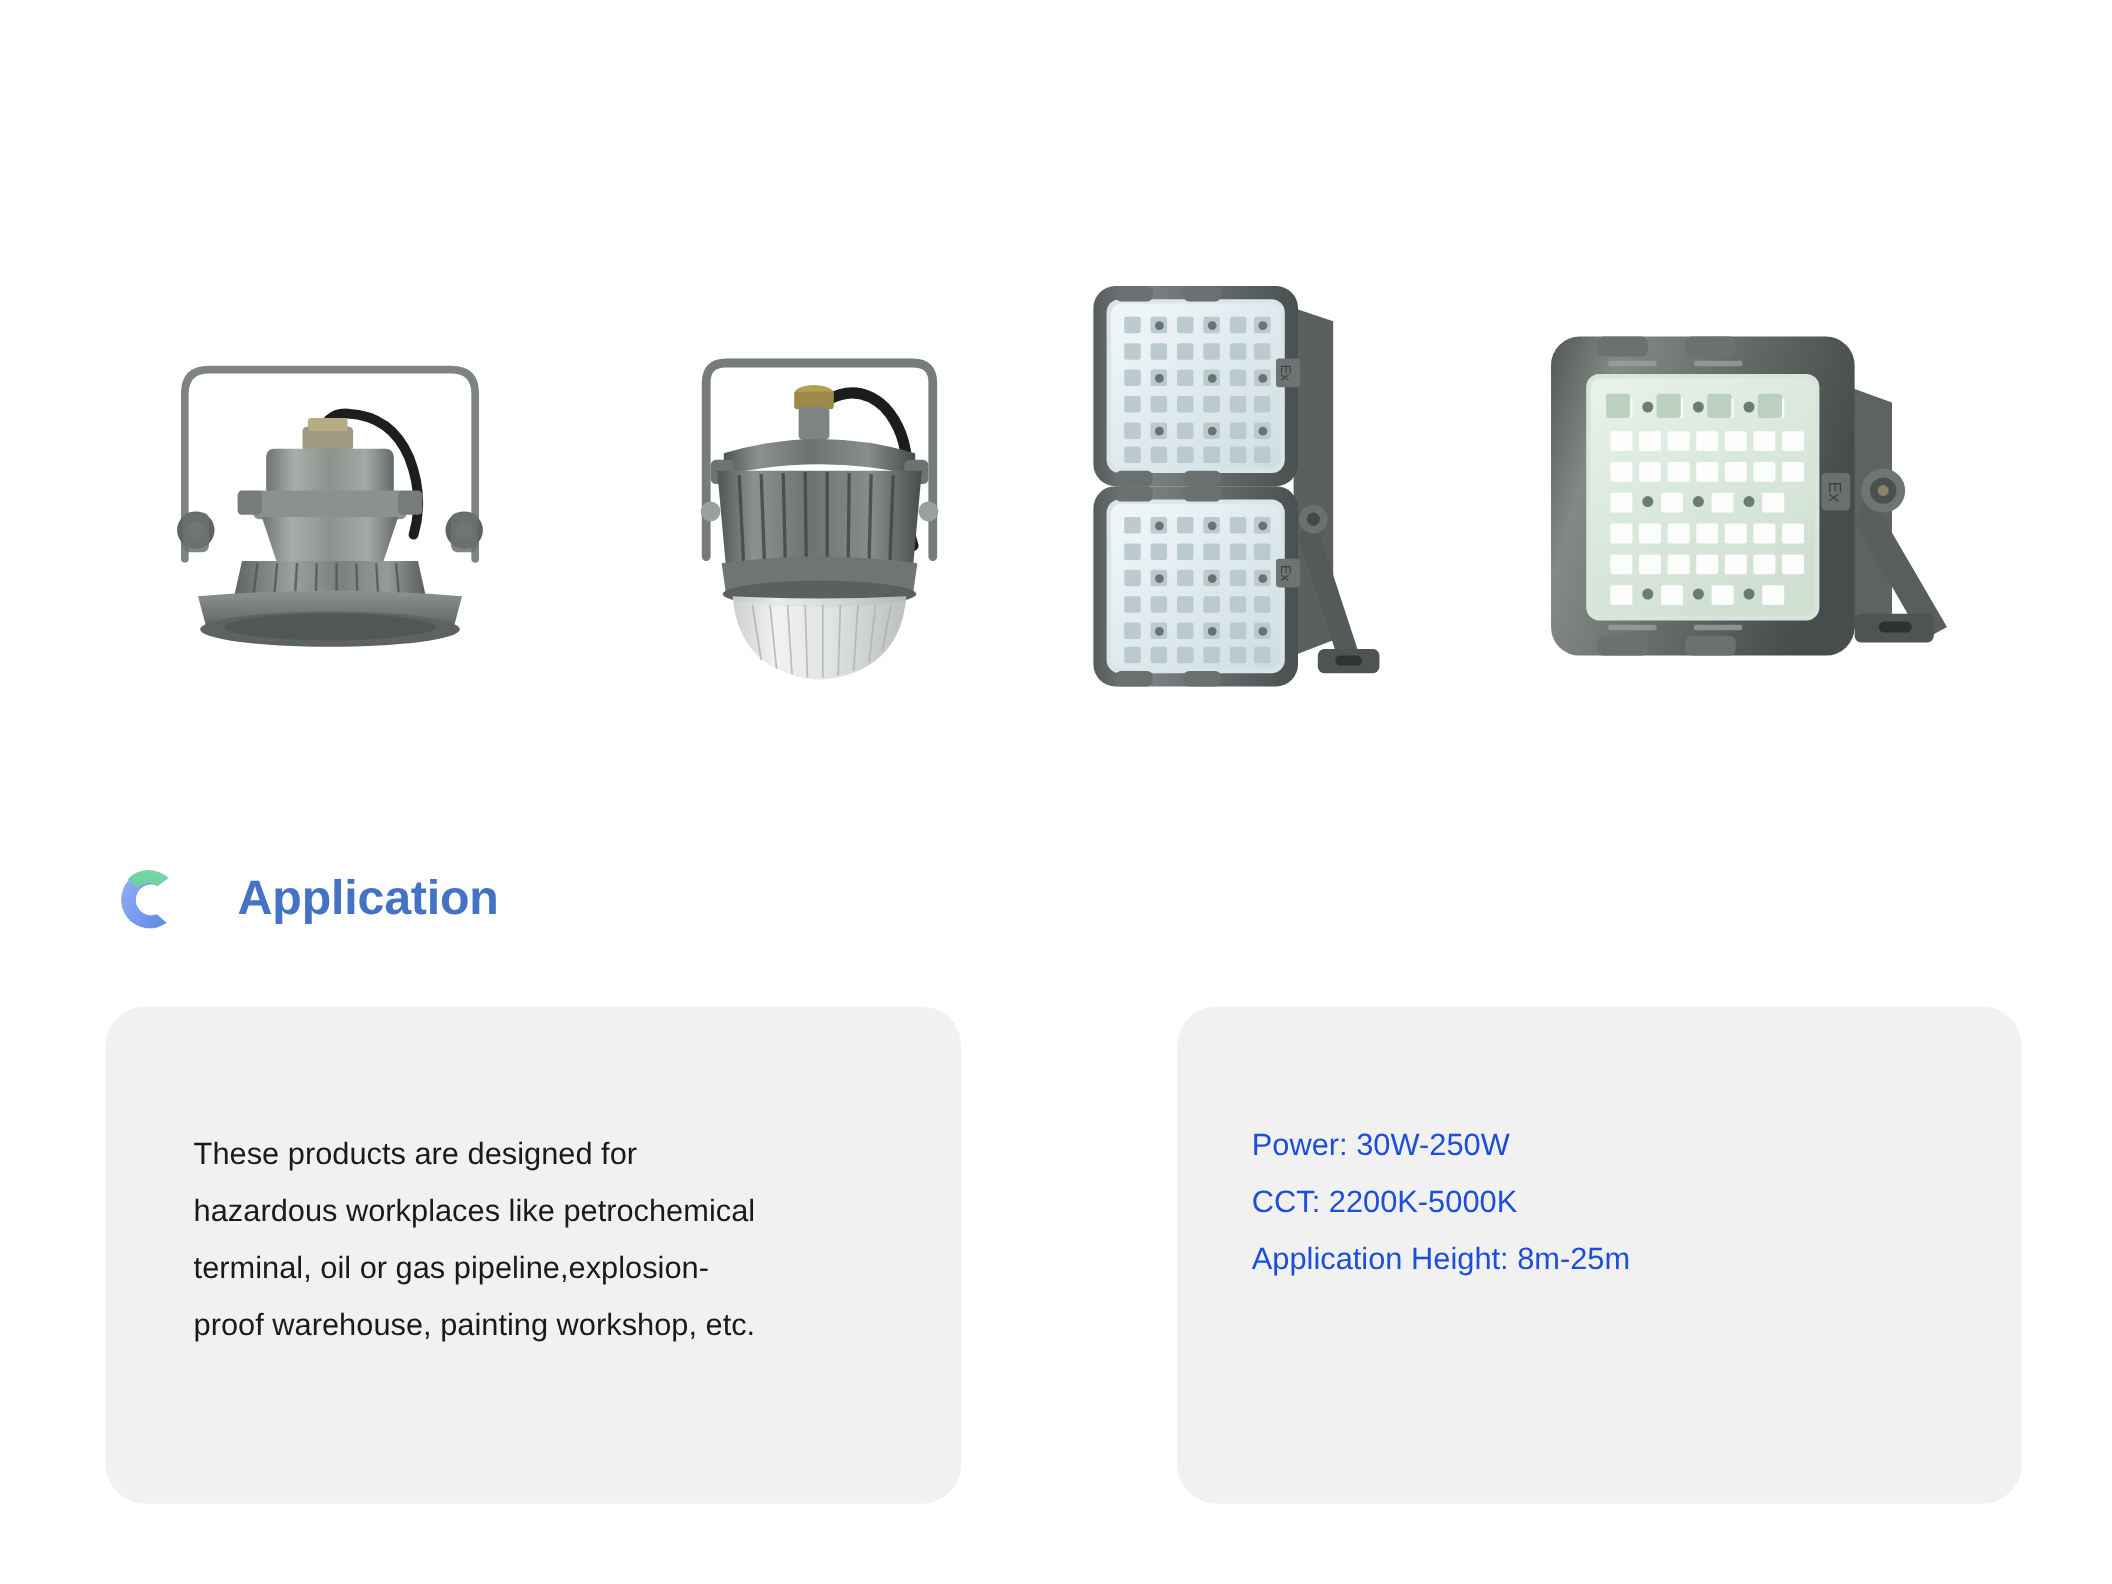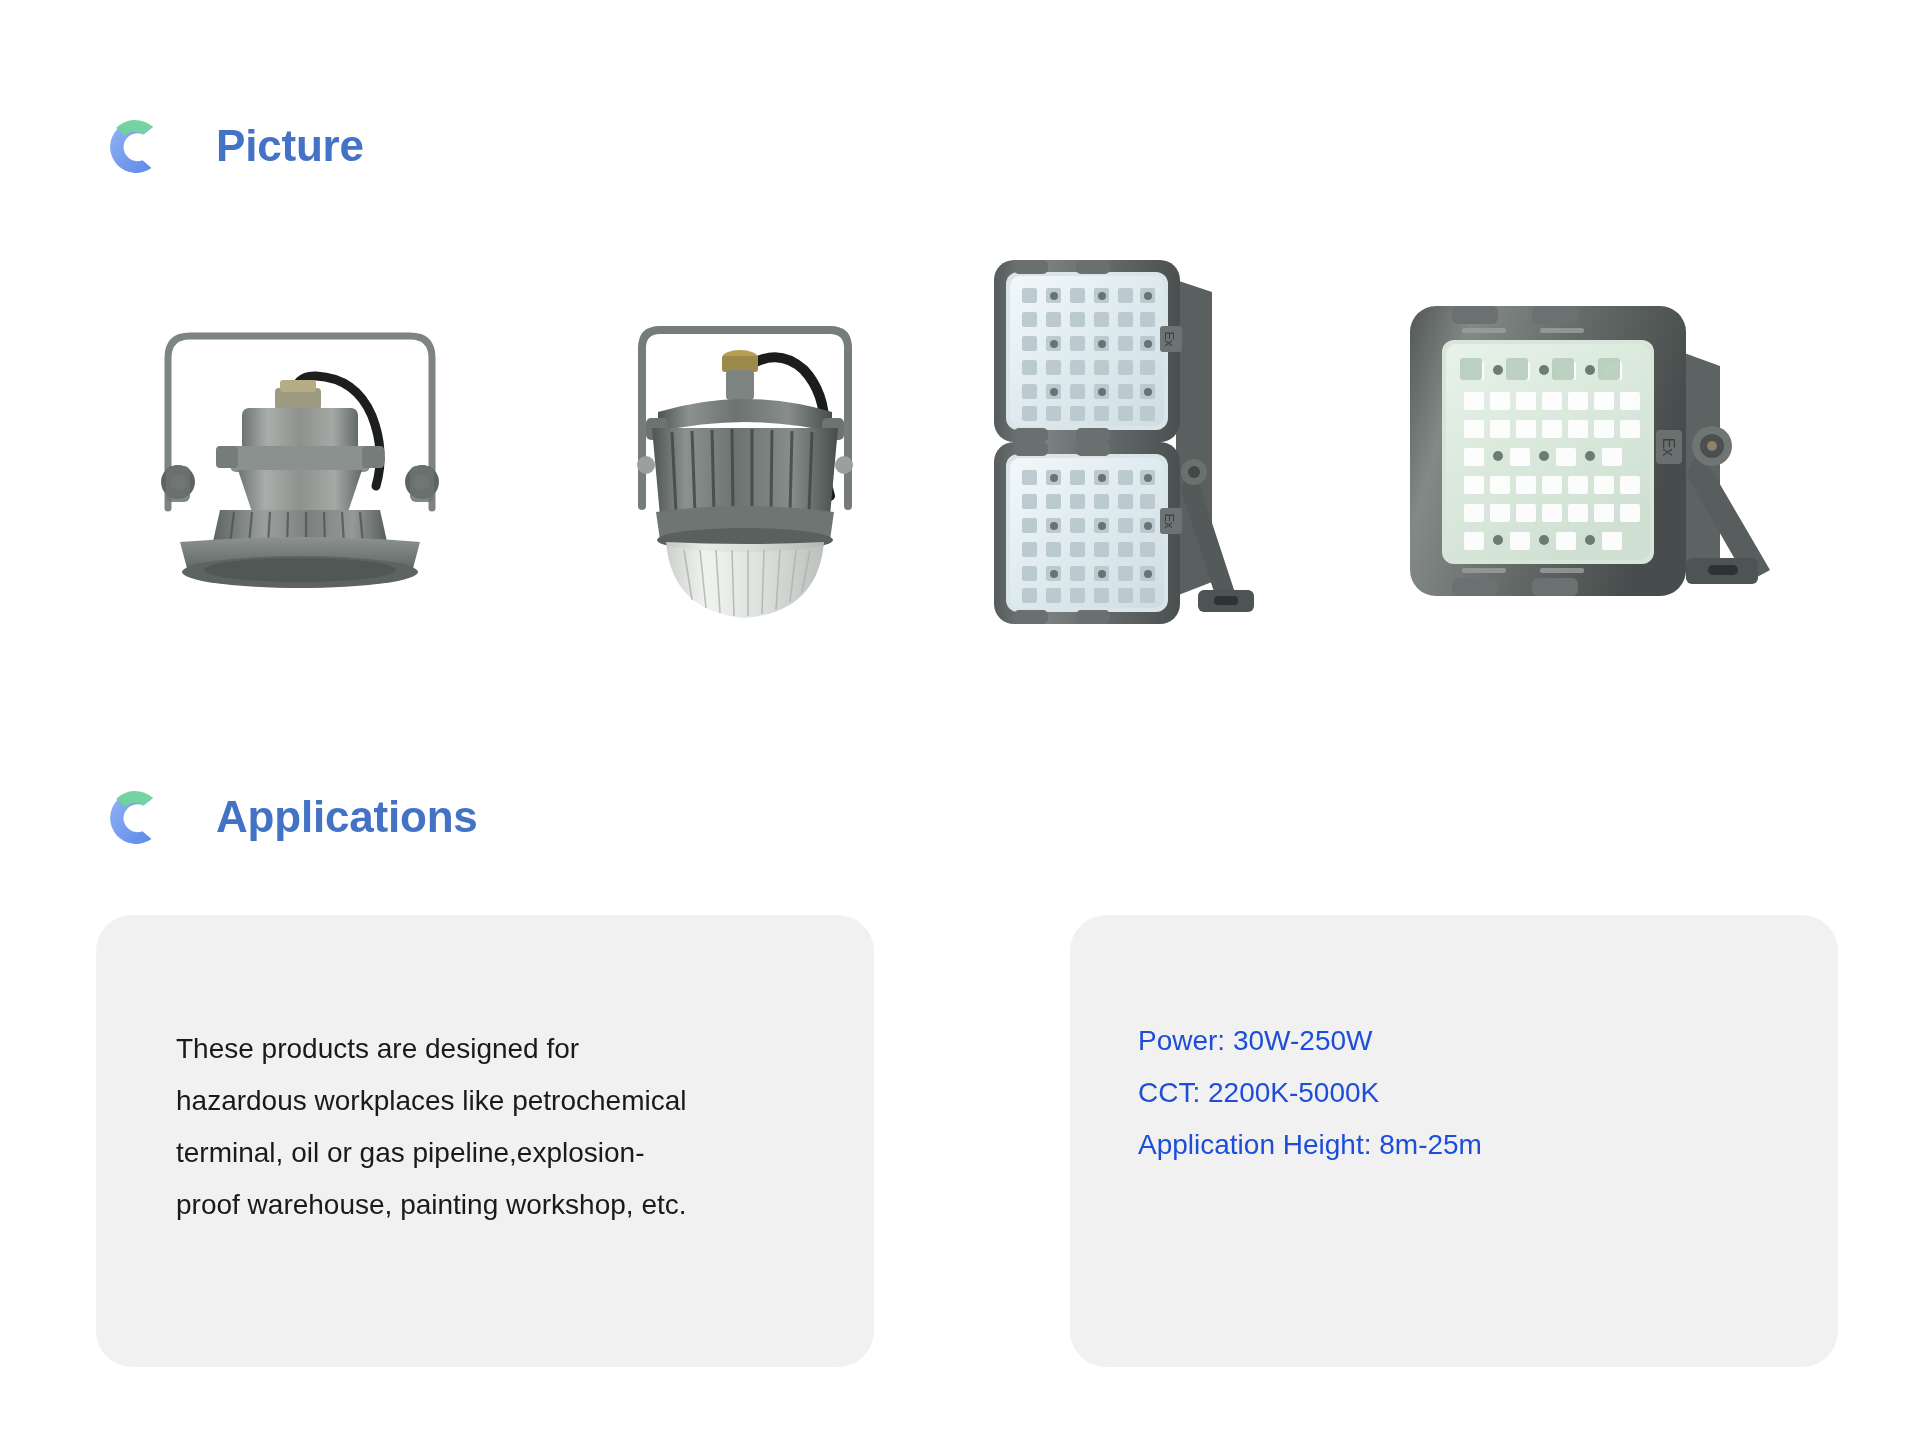--- a/index.html
+++ b/index.html
@@ -64,41 +64,20 @@
     white-space: nowrap;
   }
   .apps-body .body-line { line-height: 52px; }
   .specs-body .spec-line { font-size: 28px; color: #1d4ed8; line-height: 52px; white-space: nowrap; }
 </style>
 </head>
 <body>
 
 <div class="page">
 
-  <div class="section-head head-picture">
-    <span class="c-icon">
-      <svg viewBox="0 0 68 68" xmlns="http://www.w3.org/2000/svg">
-        <defs>
-          <linearGradient id="gblue1" x1="0" y1="0" x2="1" y2="1">
-            <stop offset="0%" stop-color="#93b3f7"></stop>
-            <stop offset="100%" stop-color="#5d88e7"></stop>
-          </linearGradient>
-          <linearGradient id="ggreen1" x1="0" y1="1" x2="1" y2="0">
-            <stop offset="0%" stop-color="#6dcf9c"></stop>
-            <stop offset="100%" stop-color="#79d6a6"></stop>
-          </linearGradient>
-        </defs>
-
-        <path d="M 51.5 55.9 A 26 26 0 1 1 52.9 15.1 L 43.3 22.4 A 14 14 0 1 0 42.5 48.2 Z" fill="url(#gblue1)"></path>
-
-        <path d="M 52.9 15.1 A 26 26 0 0 0 16.2 16.0 L 24.9 24.2 A 14 14 0 0 1 43.3 22.4 Z" fill="url(#ggreen1)"></path>
-      </svg>
-    </span>
-    <span class="section-title">Picture</span>
-  </div>
 
   <div class="picture-row">
 
     <div class="product prod-1">
       <svg viewBox="0 0 360 330" xmlns="http://www.w3.org/2000/svg">
         <defs>
           <linearGradient id="metal1" x1="0" y1="0" x2="1" y2="0">
             <stop offset="0%" stop-color="#6e7472"></stop>
             <stop offset="22%" stop-color="#a9aeab"></stop>
             <stop offset="50%" stop-color="#8d928f"></stop>
@@ -490,21 +469,21 @@
           </linearGradient>
           <linearGradient id="ggreen2" x1="0" y1="1" x2="1" y2="0">
             <stop offset="0%" stop-color="#6dcf9c"></stop>
             <stop offset="100%" stop-color="#79d6a6"></stop>
           </linearGradient>
         </defs>
         <path d="M 51.5 55.9 A 26 26 0 1 1 52.9 15.1 L 43.3 22.4 A 14 14 0 1 0 42.5 48.2 Z" fill="url(#gblue2)"></path>
         <path d="M 52.9 15.1 A 26 26 0 0 0 16.2 16.0 L 24.9 24.2 A 14 14 0 0 1 43.3 22.4 Z" fill="url(#ggreen2)"></path>
       </svg>
     </span>
-    <span class="section-title">Applications</span>
+    <span class="section-title">Application</span>
   </div>
 
 
   <div class="info-card card-apps">
     <div class="card-body apps-body">
       <div class="body-line">These products are designed for</div>
       <div class="body-line">hazardous workplaces like petrochemical</div>
       <div class="body-line">terminal, oil or gas pipeline,explosion-</div>
       <div class="body-line">proof warehouse, painting workshop, etc.</div>
     </div>

